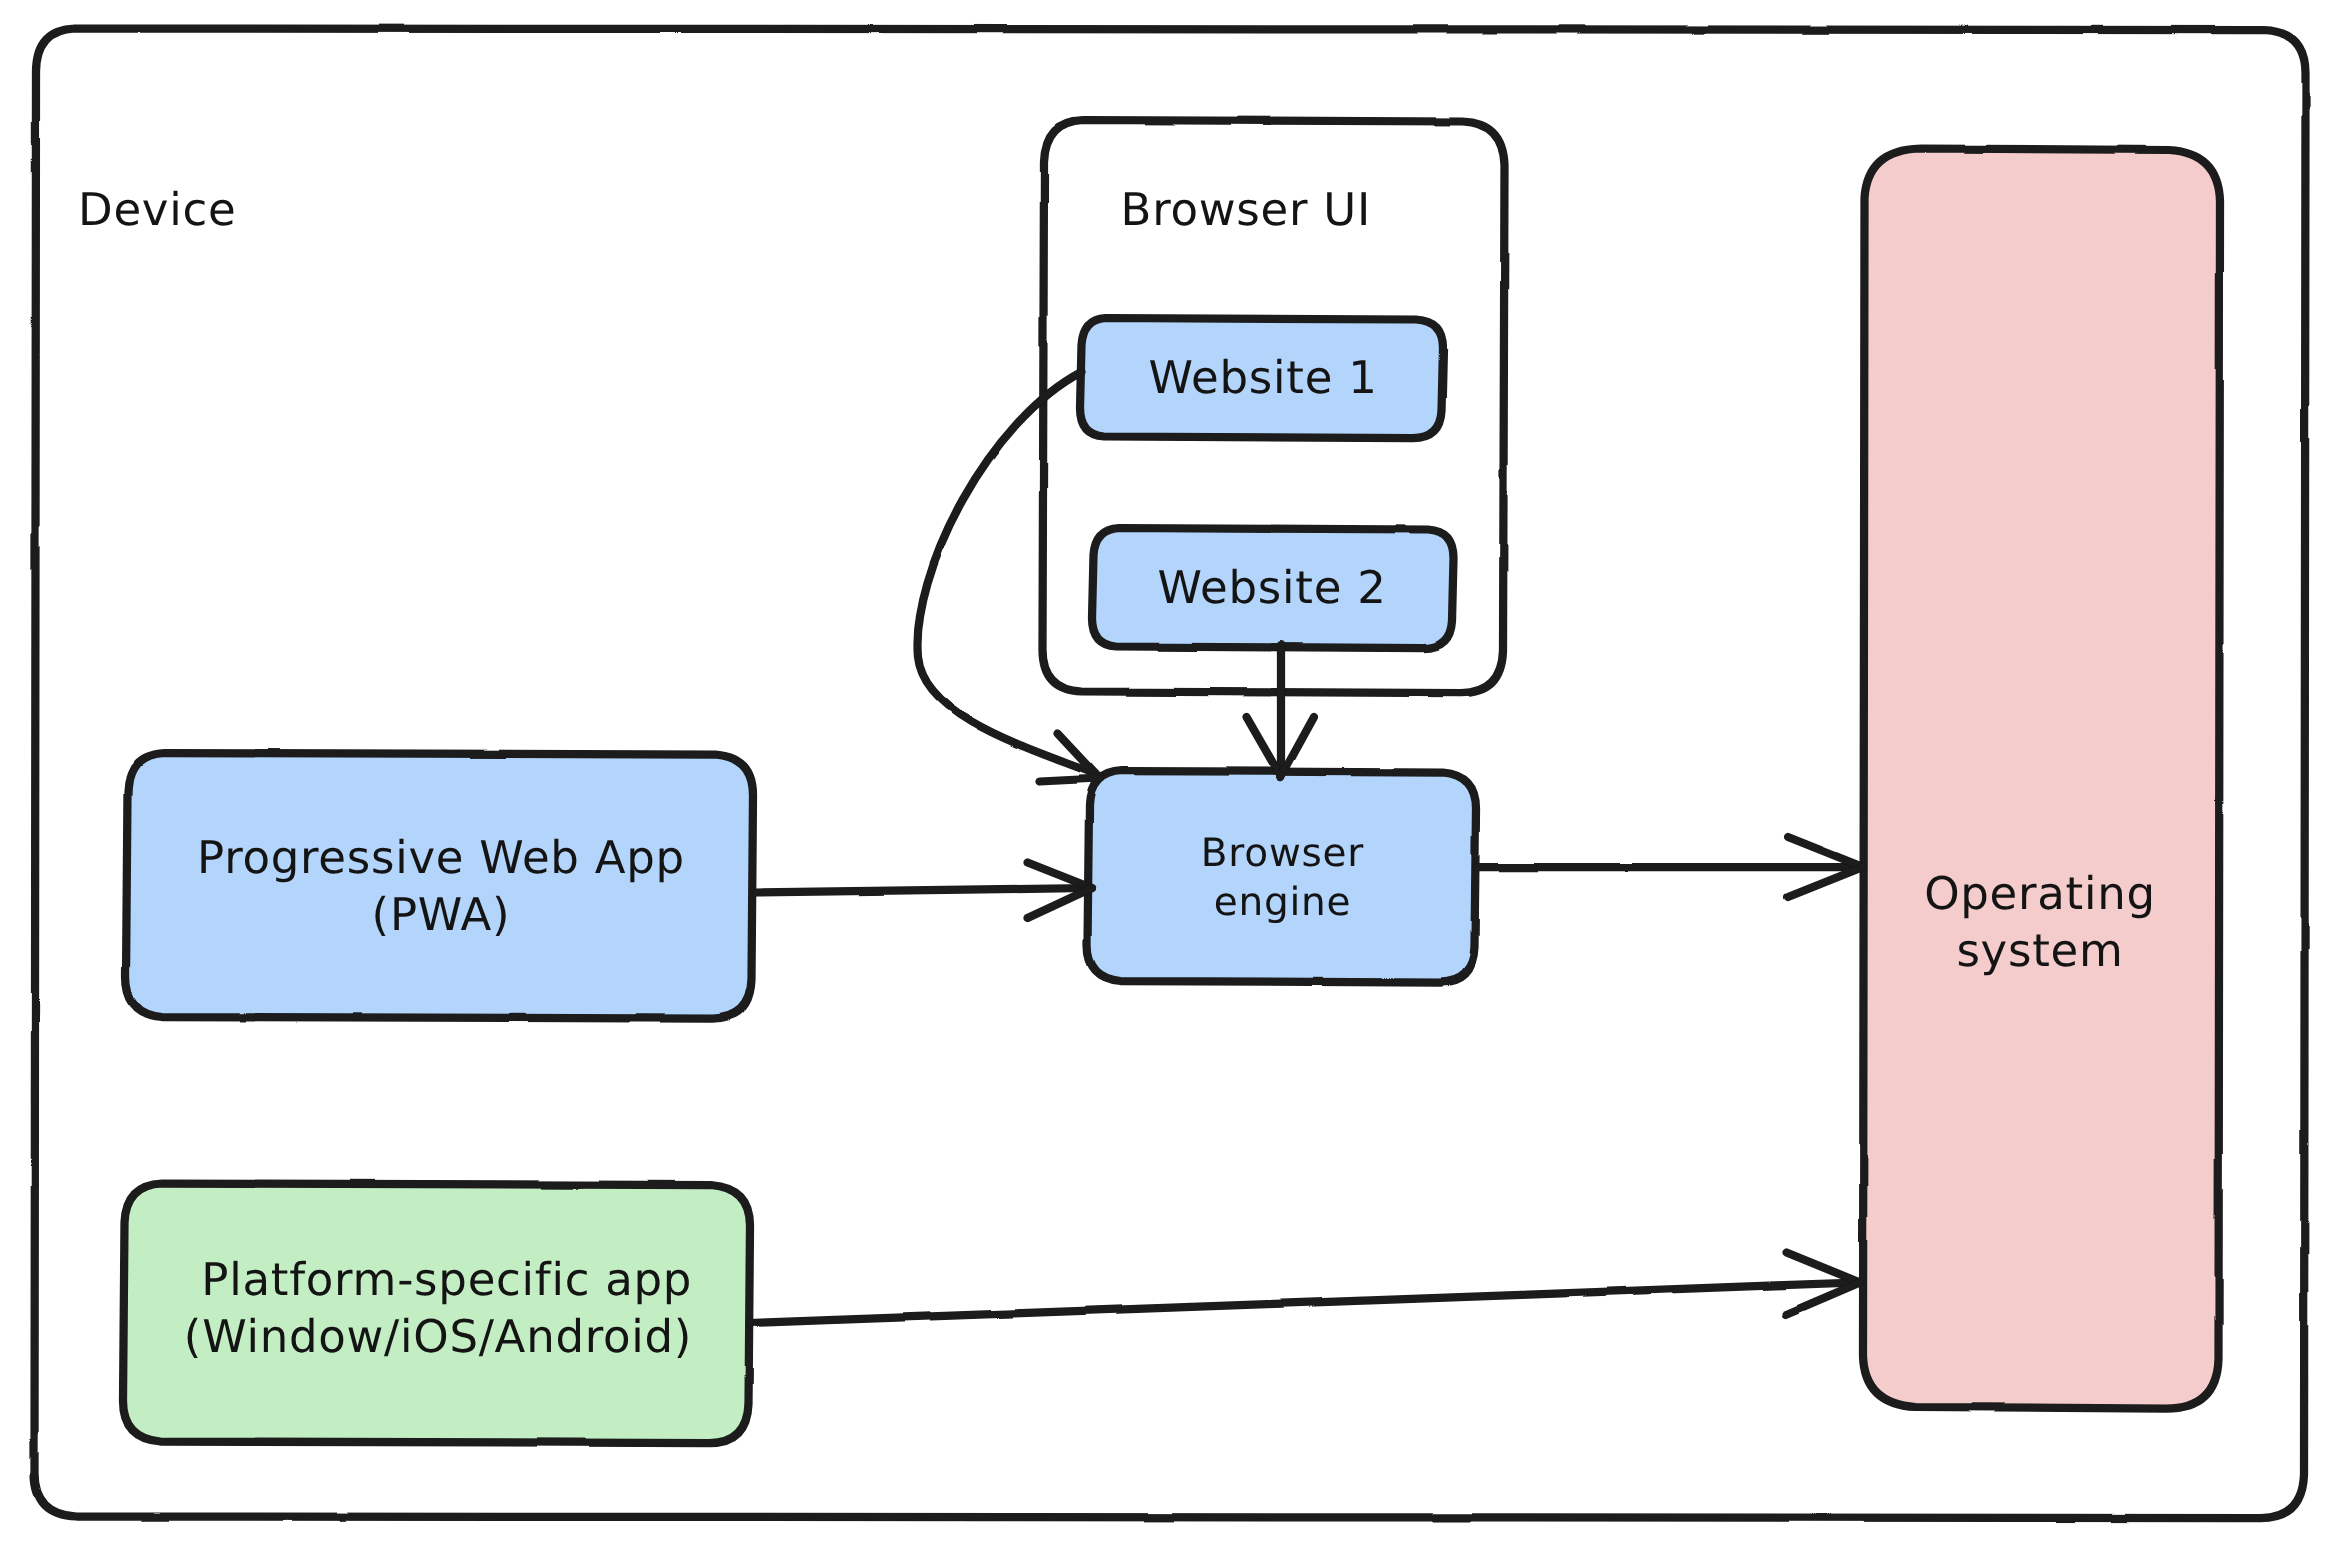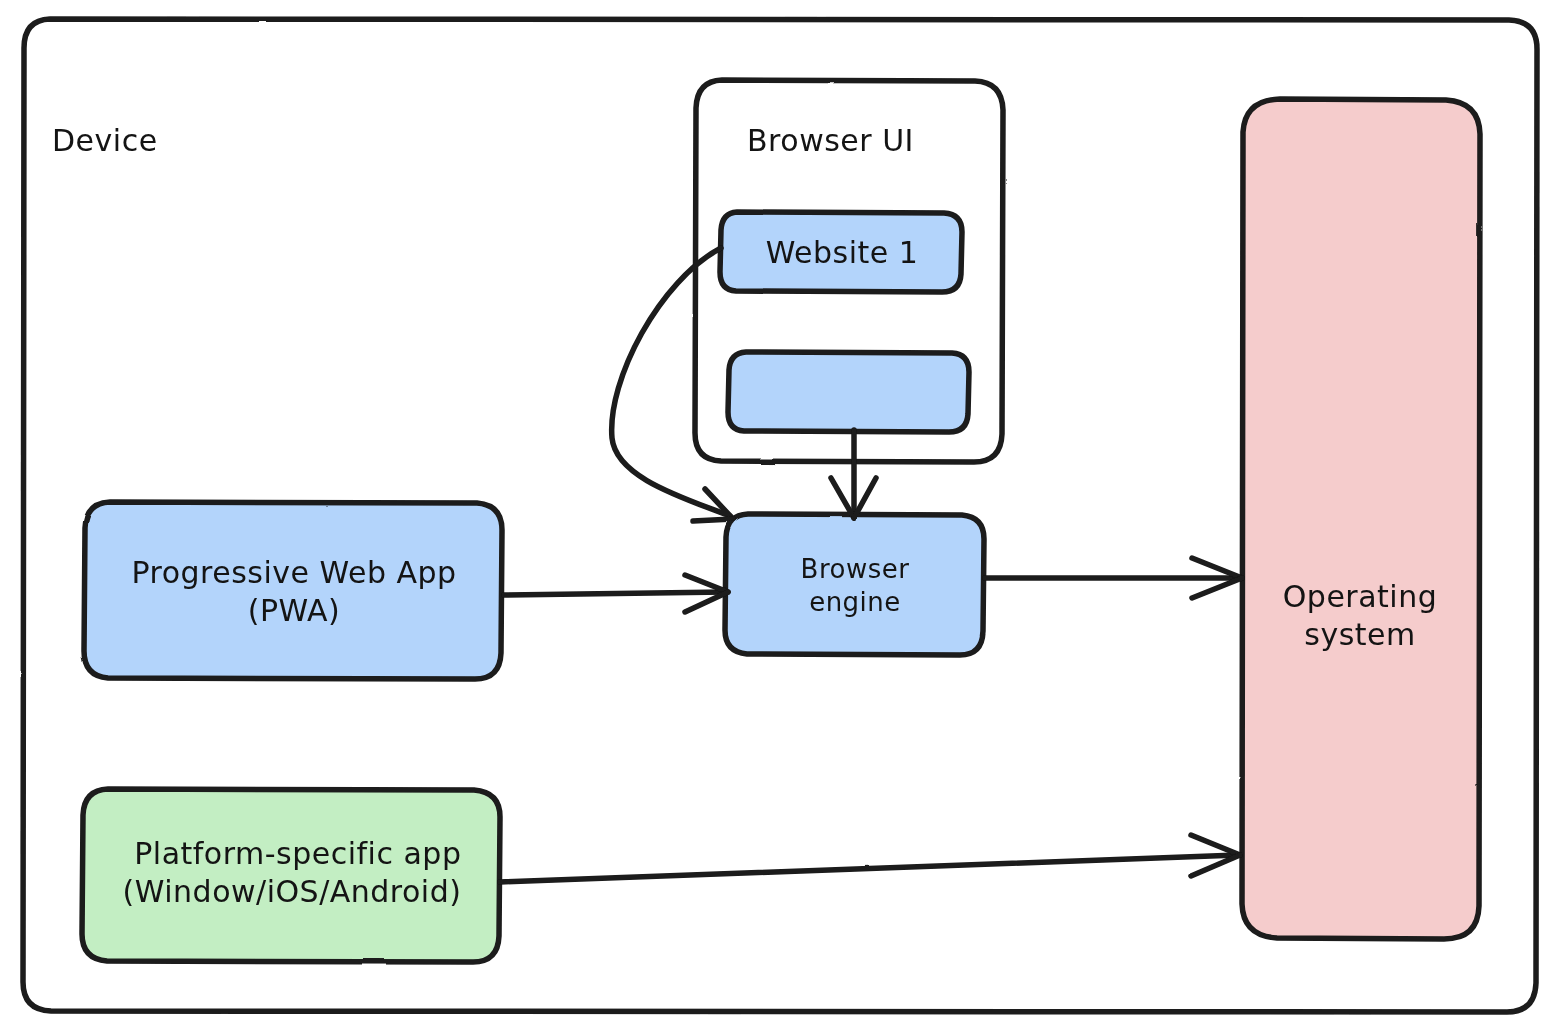--- a/index.html
+++ b/index.html
@@ -139,20 +139,21 @@
         <path d="M 1191 835 L 1240 855" fill="none" stroke="#1a1a1a" stroke-width="5.5" stroke-linecap="round"></path>
         <path d="M 1191 876 L 1240 855" fill="none" stroke="#1a1a1a" stroke-width="5.5" stroke-linecap="round"></path>
       </g>
 
     </g>
   </svg>
 
   <div class="node-label lbl-device">Device</div>
   <div class="node-label lbl-browser-ui">Browser UI</div>
   <div class="node-label lbl-website1">Website 1</div>
+  <div class="node-label lbl-website2">Website 2</div>
   <div class="node-label lbl-browser-engine">Browser
 engine</div>
   <div class="node-label lbl-pwa">Progressive Web App
 (PWA)</div>
   <div class="node-label lbl-platform">Platform-specific app
 (Window/iOS/Android)</div>
   <div class="node-label lbl-os">Operating
 system</div>
 
 </div>

